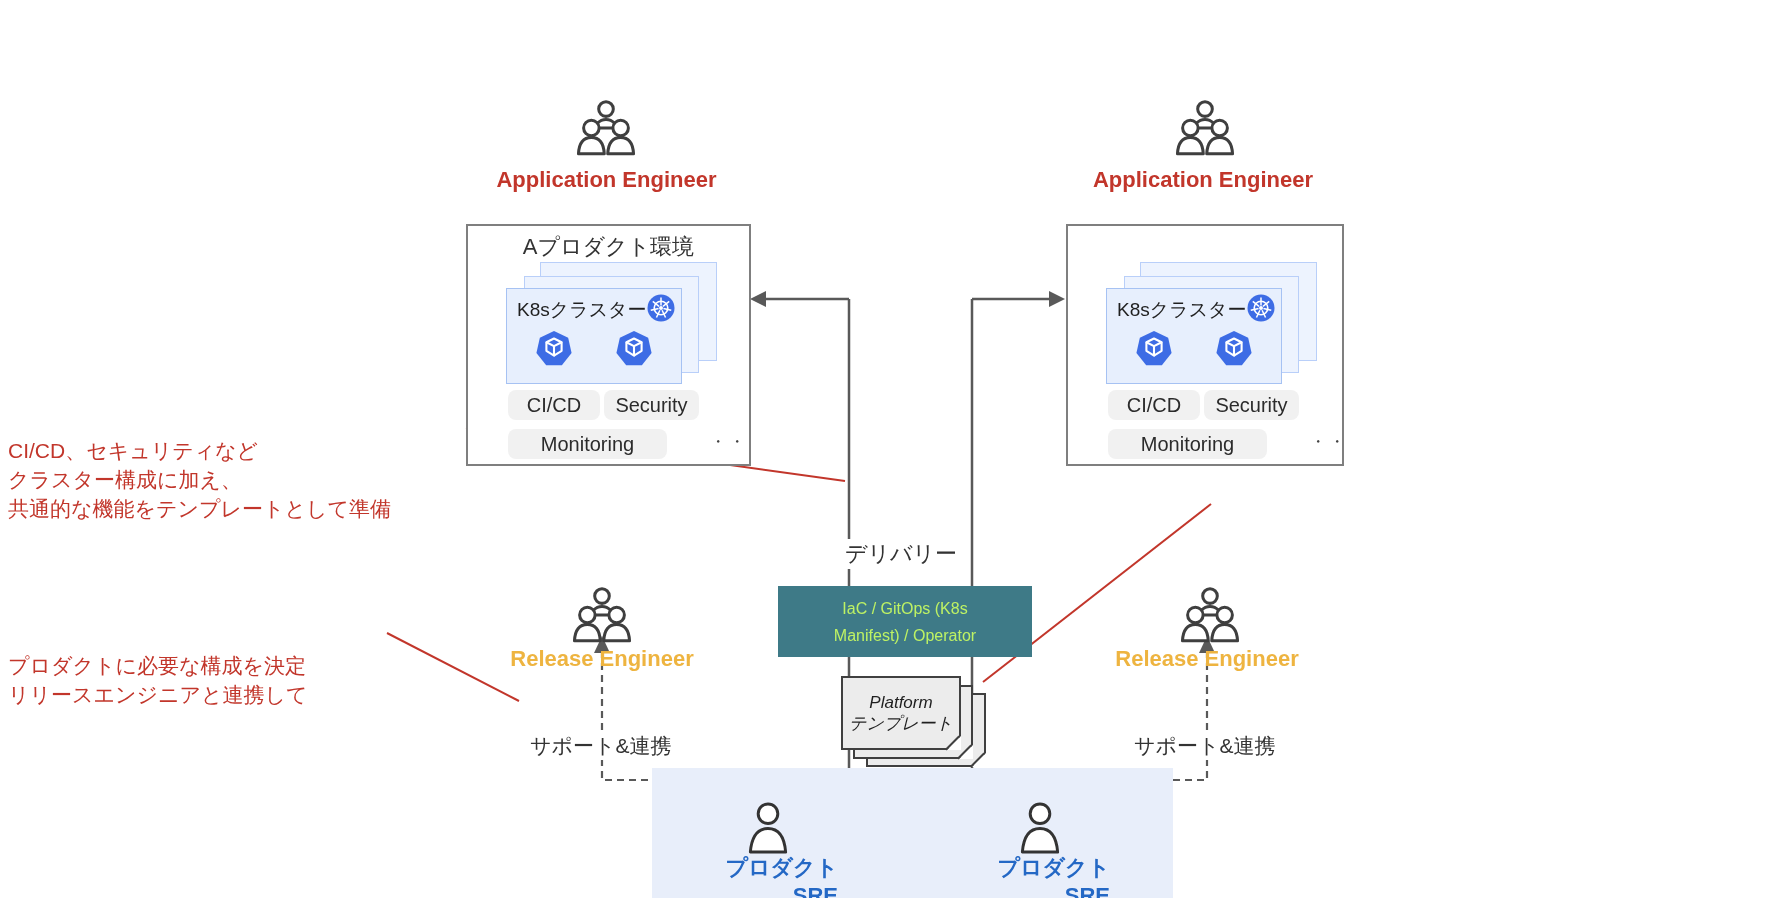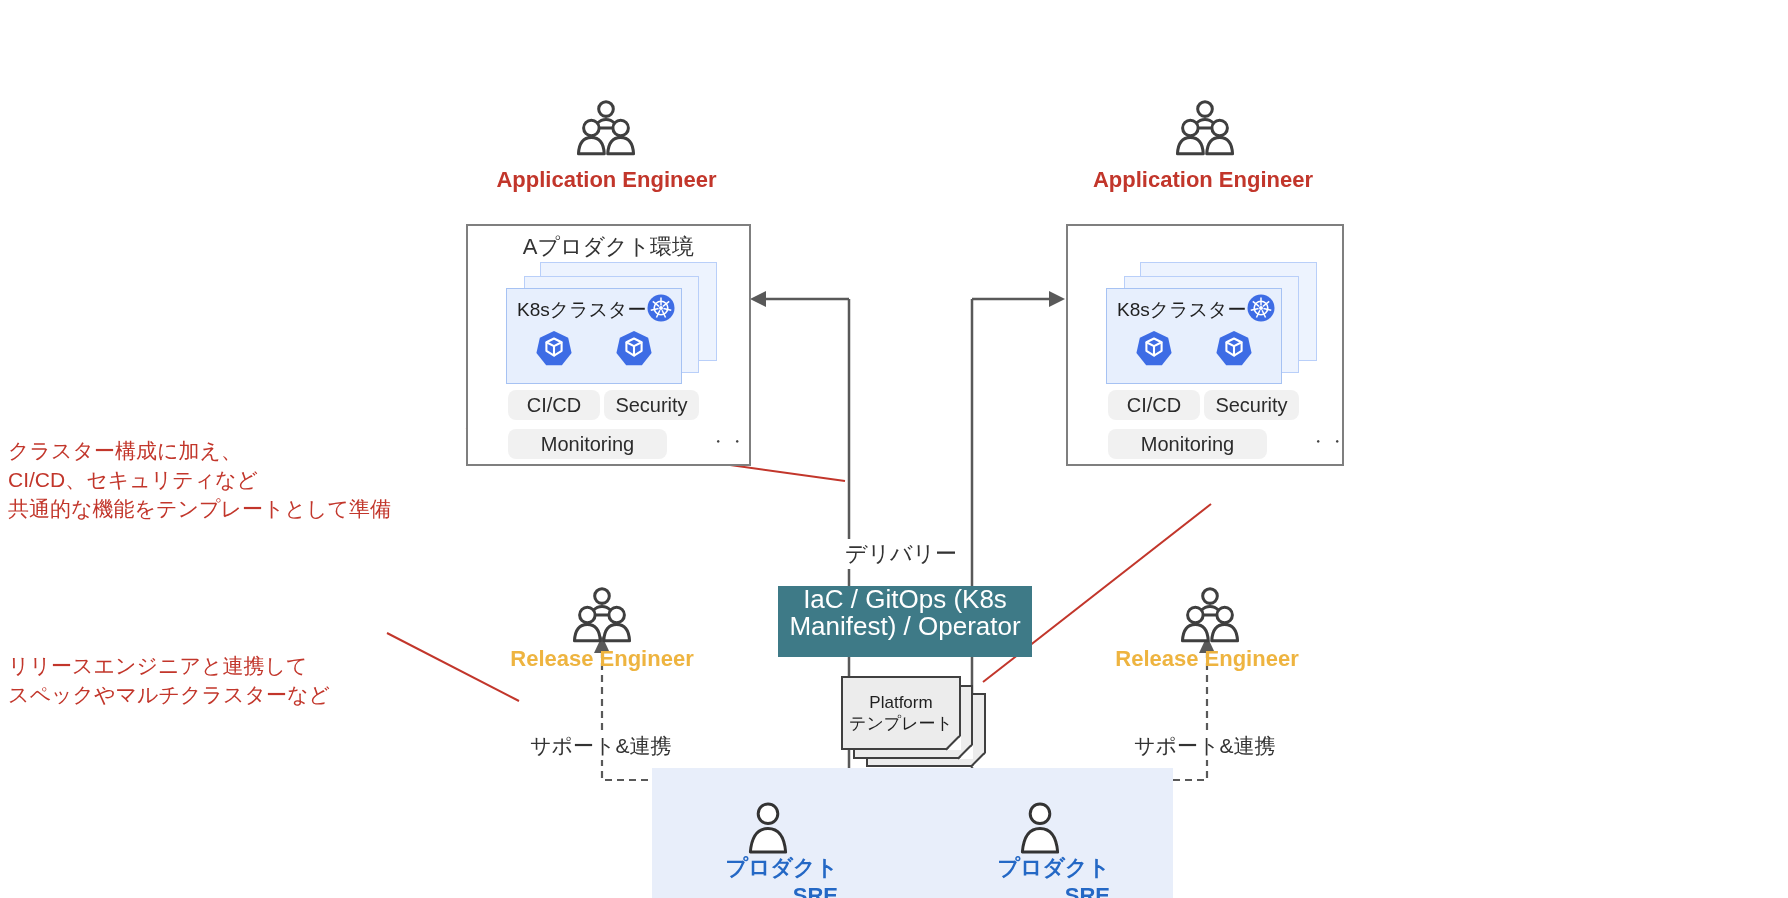--- a/index.html
+++ b/index.html
@@ -26,33 +26,33 @@
   .actor-label{position:absolute;font-weight:bold;font-size:22px;text-align:center;white-space:nowrap;}
   .app-red{color:#C2362B;}
   .rel-gold{color:#EEB440;}
   .plain-label{position:absolute;font-size:22px;color:#333;background:#fff;
                padding:0 4px;white-space:nowrap;}
   .support-label{position:absolute;font-size:21px;color:#333;background:#fff;
                  padding:0 3px;white-space:nowrap;}
 
   
   .pipeline{position:absolute;left:778px;top:541px;width:254px;height:71px;
-            background:#3E7A87;color:#ffffff;font-size:26px;line-height:27px;
-            display:flex;flex-direction:column;align-items:center;justify-content:flex-start;
+            background:#3E7A87;color:#bef264;font-size:16px;line-height:27px;
+            display:flex;flex-direction:column;align-items:center;justify-content:center;
             text-align:center;}
 
   
   .paper{position:absolute;width:116px;height:70px;background:#ECECEC;border:2px solid #404040;}
   .paper .fold{position:absolute;right:-2px;bottom:-2px;width:14px;height:14px;
                background:#fff;clip-path:polygon(100% 0,100% 100%,0 100%);}
   .paper .fold-line{position:absolute;right:-3px;bottom:4px;width:19px;height:2px;
                     background:#404040;transform:rotate(-45deg);}
   .paper-text{position:absolute;inset:0;display:flex;flex-direction:column;
               align-items:center;justify-content:center;font-size:17px;line-height:21px;
-              color:#1f1f1f;text-align:center;}
+              color:#1f1f1f;text-align:center;font-style:italic;}
 
   
   .sre-zone{position:absolute;left:652px;top:723px;width:521px;height:147px;background:#E8EEFA;}
   .sre-label{position:absolute;width:140px;text-align:right;font-weight:bold;
              font-size:22px;line-height:28px;color:#2468C5;}
 
   
   .annot{position:absolute;color:#C2362B;font-size:21px;line-height:29px;white-space:nowrap;}
   .annot .pl4{padding-left:4px;}
   .annot .pl14{padding-left:14px;}
@@ -234,24 +234,24 @@
 
   <svg class="abs" style="left:1020px;top:756px" width="40" height="53" viewBox="0 0 40 54">
       <use href="#sym-person"></use>
     </svg>
   <div class="sre-label" style="left:970px;top:809px">
     <div>プロダクト</div>
     <div>SRE</div>
   </div>
 
   <div class="annot" style="left:8px;top:391px">
+    <div>CI/CD、セキュリティなど</div>
     <div>クラスター構成に加え、</div>
-    <div>CI/CD、セキュリティなど</div>
     <div>共通的な機能をテンプレートとして準備</div>
   </div>
 
   <div class="annot" style="left:8px;top:606px">
+    <div>プロダクトに必要な構成を決定</div>
     <div>リリースエンジニアと連携して</div>
-    <div>スペックやマルチクラスターなど</div>
   </div>
 
 
 </div>
 
 </body></html>

